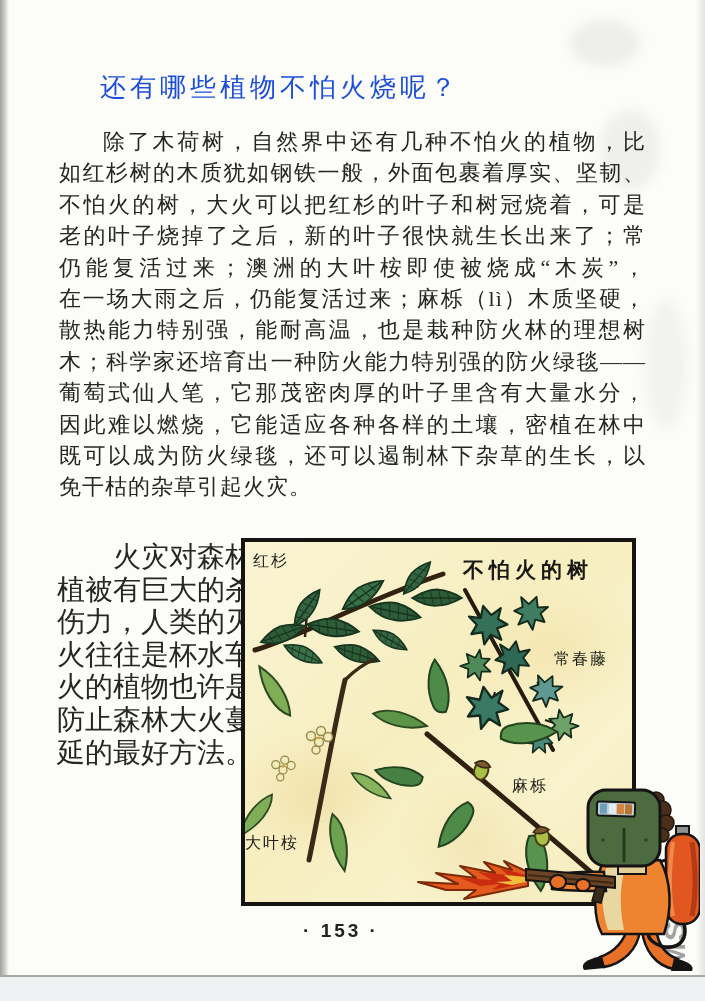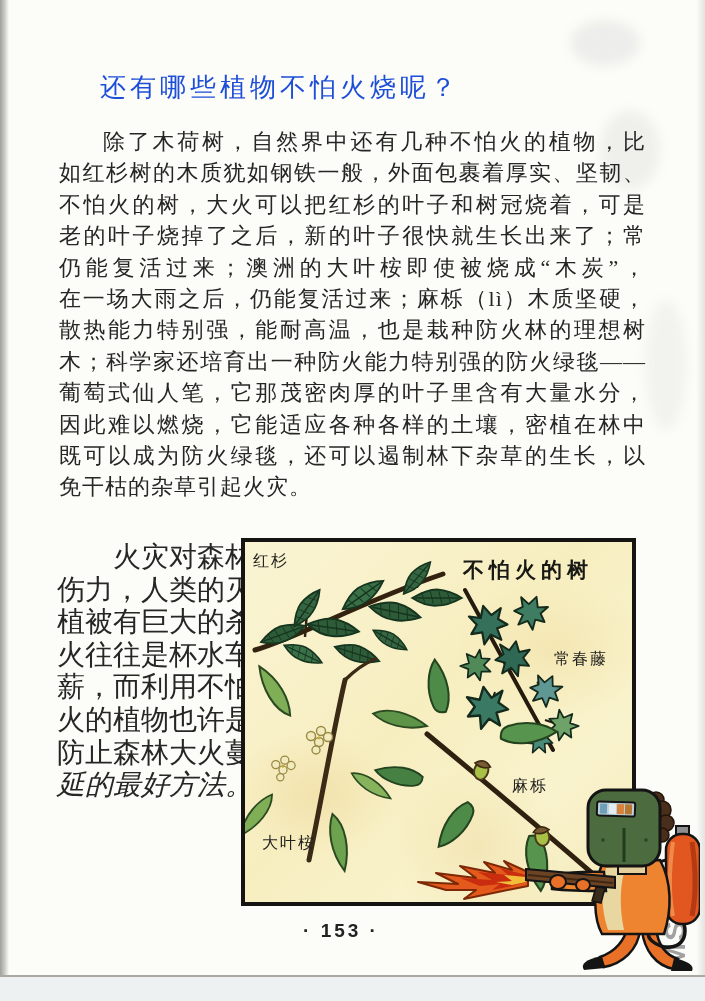--- a/index.html
+++ b/index.html
@@ -25,39 +25,39 @@
     font-size:22px;}
   .para1 .ln{line-height:31.4px;height:31.4px;text-align:justify;text-align-last:justify;
     letter-spacing:1px;white-space:nowrap;}
   .para1 .ln.first{text-indent:2em;}
   .para1 .ln.last{text-align-last:left;}
   
   .para2{position:absolute;left:57px;top:541px;width:173px;color:#262624;font-size:28px;}
   .para2 .ln{line-height:32.6px;height:32.6px;text-align:justify;text-align-last:justify;
     white-space:nowrap;}
   .para2 .ln.first{text-indent:2em;}
-  .para2 .ln.last{text-align-last:left;font-style:italic;}
+  .para2 .ln.last{text-align-last:left;}
   
   .figure-box{position:absolute;left:241px;top:538px;width:387px;height:360px;
     border:4px solid #161412;
     background:
       radial-gradient(120px 90px at 18% 70%,rgba(236,212,150,.45),rgba(236,212,150,0) 70%),
       radial-gradient(140px 100px at 80% 30%,rgba(238,216,152,.38),rgba(238,216,152,0) 70%),
       radial-gradient(120px 120px at 60% 85%,rgba(233,208,142,.35),rgba(233,208,142,0) 70%),
       linear-gradient(135deg,#faf4d4 0%,#f7eec0 45%,#f9f3cd 75%,#f4e9b8 100%);}
   .figure-box svg.plants{position:absolute;left:0;top:0;}
   .fig-title{position:absolute;left:218px;top:14px;
     font-family:"Liberation Sans","DejaVu Sans",sans-serif;
     font-size:21px;font-weight:bold;letter-spacing:5px;color:#181815;}
   .plant-label{position:absolute;font-family:"Liberation Sans","DejaVu Sans",sans-serif;
     font-size:16px;letter-spacing:2px;color:#23231f;}
   .lbl-redwood{left:8px;top:9px;}
   .lbl-ivy{left:309px;top:107px;}
   .lbl-oak{left:267px;top:234px;}
-  .lbl-eucalyptus{left:17px;top:291px;}
+  .lbl-eucalyptus{left:0;top:291px;}
   
   .char-layer{position:absolute;left:400px;top:778px;width:300px;height:195px;z-index:5;}
   
   .page-number{position:absolute;left:276px;top:920px;width:130px;text-align:center;
     font-family:"Liberation Sans","DejaVu Sans",sans-serif;
     font-size:19px;font-weight:bold;letter-spacing:3px;color:#222;}
   
   .watermark{position:absolute;left:658px;top:968px;transform:rotate(-90deg);
     transform-origin:0 0;width:130px;
     font-family:"Liberation Sans","DejaVu Sans",sans-serif;
@@ -84,24 +84,23 @@
   <div class="ln">散热能力特别强，能耐高温，也是栽种防火林的理想树</div>
   <div class="ln">木；科学家还培育出一种防火能力特别强的防火绿毯——</div>
   <div class="ln">葡萄式仙人笔，它那茂密肉厚的叶子里含有大量水分，</div>
   <div class="ln">因此难以燃烧，它能适应各种各样的土壤，密植在林中</div>
   <div class="ln">既可以成为防火绿毯，还可以遏制林下杂草的生长，以</div>
   <div class="ln last">免干枯的杂草引起火灾。</div>
 </div>
 
 <div class="para2">
   <div class="ln first">火灾对森林</div>
+  <div class="ln">植被有巨大的杀</div>
   <div class="ln">伤力，人类的灭</div>
-  <div class="ln">植被有巨大的杀</div>
   <div class="ln">火往往是杯水车</div>
-  <div class="ln">薪，而利用不怕</div>
   <div class="ln">火的植物也许是</div>
   <div class="ln">防止森林大火蔓</div>
   <div class="ln last">延的最好方法。</div>
 </div>
 
 <div class="figure-box">
   <svg class="plants" width="387" height="360" viewBox="0 0 387 360">
     <defs>
       <g id="frond">
         <path d="M-26,0 Q-11,-9 0,-9 Q14,-8 26,0 Q12,8 0,8 Q-12,9 -26,0 Z" stroke="#16351f" stroke-width="2"></path>

